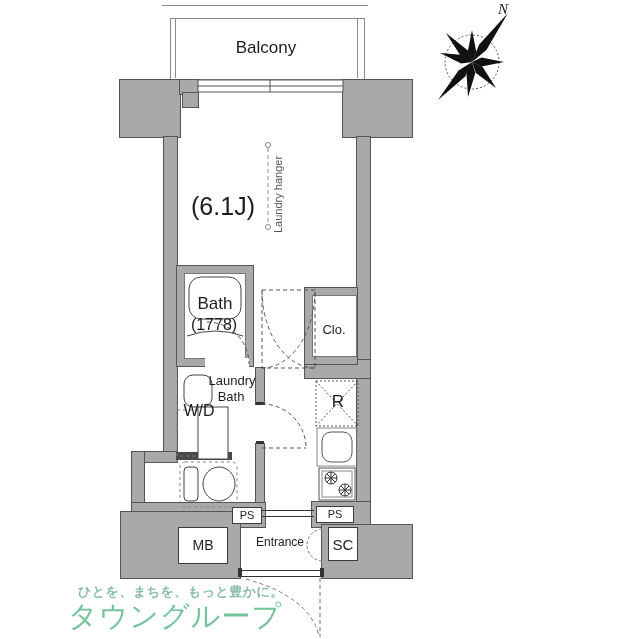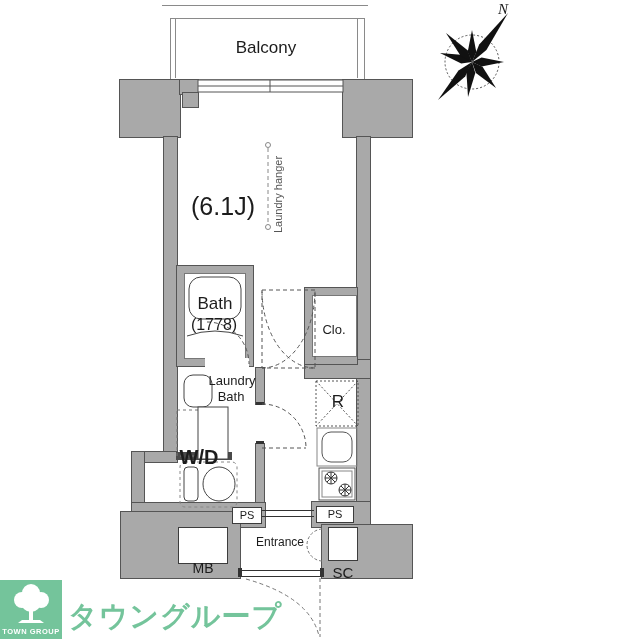--- a/index.html
+++ b/index.html
@@ -16,21 +16,21 @@
   .thinline{position:absolute;background:#8a8a8a;z-index:1;}
   .bath{position:absolute;background:#fff;border:7px solid var(--wall,#a9a9a9);
         box-shadow:0 0 0 1px #555, inset 0 0 0 1px #777;z-index:2;box-sizing:border-box;}
   .clo{position:absolute;background:#fff;border:7px solid var(--wall,#a9a9a9);border-right:none;
        box-shadow:0 0 0 1px #555, inset 0 0 0 1px #777;z-index:2;box-sizing:border-box;}
   .logo-box{position:absolute;left:0;top:580px;width:62px;height:59px;background:var(--brand_green,#74c49b);z-index:9;}
   .logo-text{position:absolute;bottom:3px;width:100%;text-align:center;color:#fff;
              font-size:7.5px;font-weight:bold;letter-spacing:.5px;}
   .tagline{position:absolute;left:78px;top:583px;font-size:13px;letter-spacing:.5px;
            color:var(--tagline_green,#86bda6);z-index:9;font-weight:bold;}
-  .company{position:absolute;left:68px;top:597px;font-size:29px;letter-spacing:1px;font-weight:bold;
+  .company{position:absolute;left:68px;top:597px;font-size:29px;letter-spacing:1px;font-weight:normal;
            color:var(--brand_green,#74c49b);z-index:9;}
   .vertical-lbl{position:absolute;left:272px;top:233px;width:95px;font-size:11px;color:#555;
                 transform:rotate(-90deg);transform-origin:0 0;z-index:8;}
 </style>
 </head>
 <body>
 
 <div class="plan">
 
   <div class="thinline" style="left:162px;top:5px;width:206px;height:1px;"></div>
@@ -157,37 +157,25 @@
     </g>
   </svg>
 
   <div class="lbl" style="left:223px;top:192px;font-size:25px;">(6.1J)</div>
   <div class="vertical-lbl">Laundry hanger</div>
   <div class="lbl" style="left:215px;top:294px;font-size:17px;">Bath</div>
   <div class="lbl" style="left:214px;top:316px;font-size:16px;">(1778)</div>
   <div class="lbl" style="left:334px;top:323px;font-size:13px;">Clo.</div>
   <div class="lbl" style="left:232px;top:374px;font-size:13px;">Laundry</div>
   <div class="lbl" style="left:231px;top:390px;font-size:13px;">Bath</div>
-  <div class="lbl" style="left:199px;top:446px;font-size:20px;font-weight:bold;">W/D</div>
+  <div class="lbl" style="left:199px;top:402px;font-size:16px;">W/D</div>
   <div class="lbl" style="left:338px;top:392px;font-size:17px;">R</div>
   <div class="lbl" style="left:247px;top:509px;font-size:11px;">PS</div>
   <div class="lbl" style="left:335px;top:508px;font-size:11px;">PS</div>
-  <div class="lbl" style="left:203px;top:560px;font-size:14px;">MB</div>
+  <div class="lbl" style="left:203px;top:537px;font-size:14px;">MB</div>
   <div class="lbl" style="left:280px;top:536px;font-size:12px;">Entrance</div>
-  <div class="lbl" style="left:343px;top:536px;font-size:15px;margin-top:28px;">SC</div>
+  <div class="lbl" style="left:343px;top:536px;font-size:15px;">SC</div>
   <div class="lbl" style="left:503px;top:1px;font-size:15px;font-family:'Liberation Serif','DejaVu Serif',serif;font-style:italic;">N</div>
 
-  <div class="logo-box">
-    <svg width="62" height="48" viewBox="0 0 62 48">
-      <g fill="#fff">
-        <circle cx="22" cy="20" r="8"></circle>
-        <circle cx="31" cy="13" r="9"></circle>
-        <circle cx="41" cy="20" r="8"></circle>
-        <circle cx="31" cy="22" r="10"></circle>
-        <rect x="29" y="26" width="4" height="14"></rect>
-        <path d="M 22,40 L 40,40 L 44,43 L 18,43 Z"></path>
-      </g>
-    </svg>
-    <div class="logo-text">TOWN GROUP</div>
-  </div>
+  <div class="tagline">ひとを、まちを、もっと豊かに。</div>
   <div class="company">タウングループ</div>
 
 </div>
 
 </body></html>

